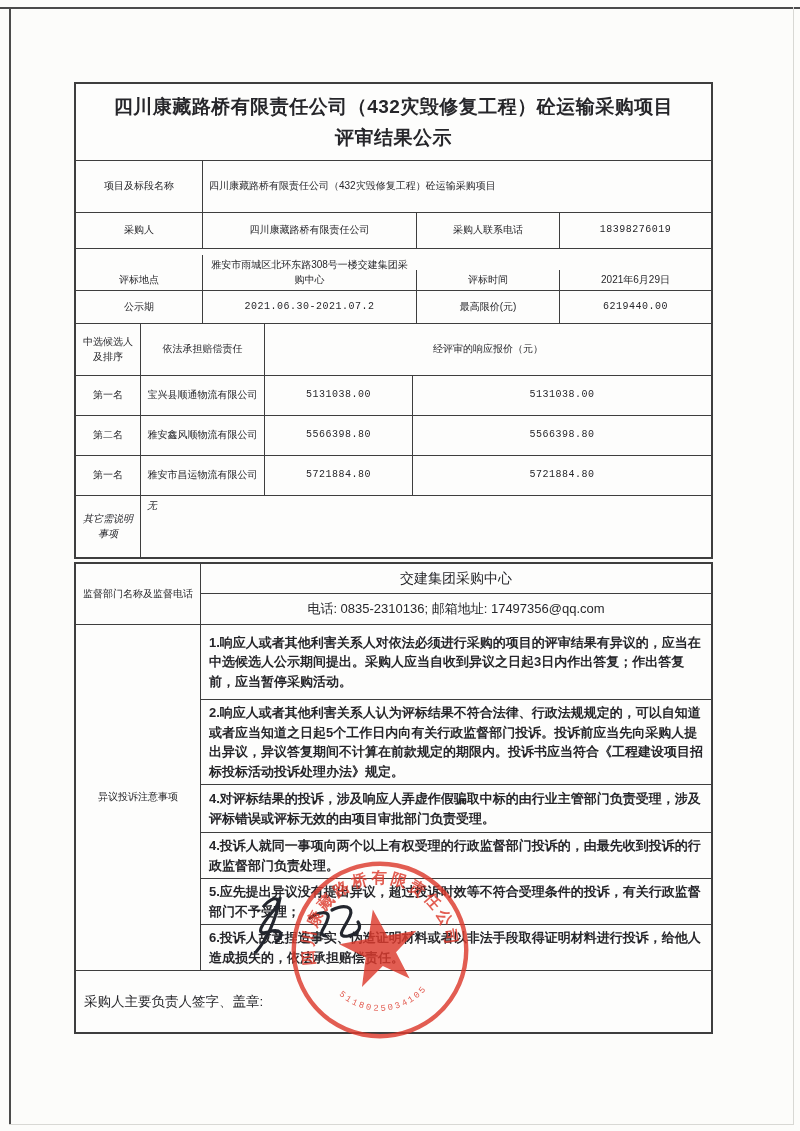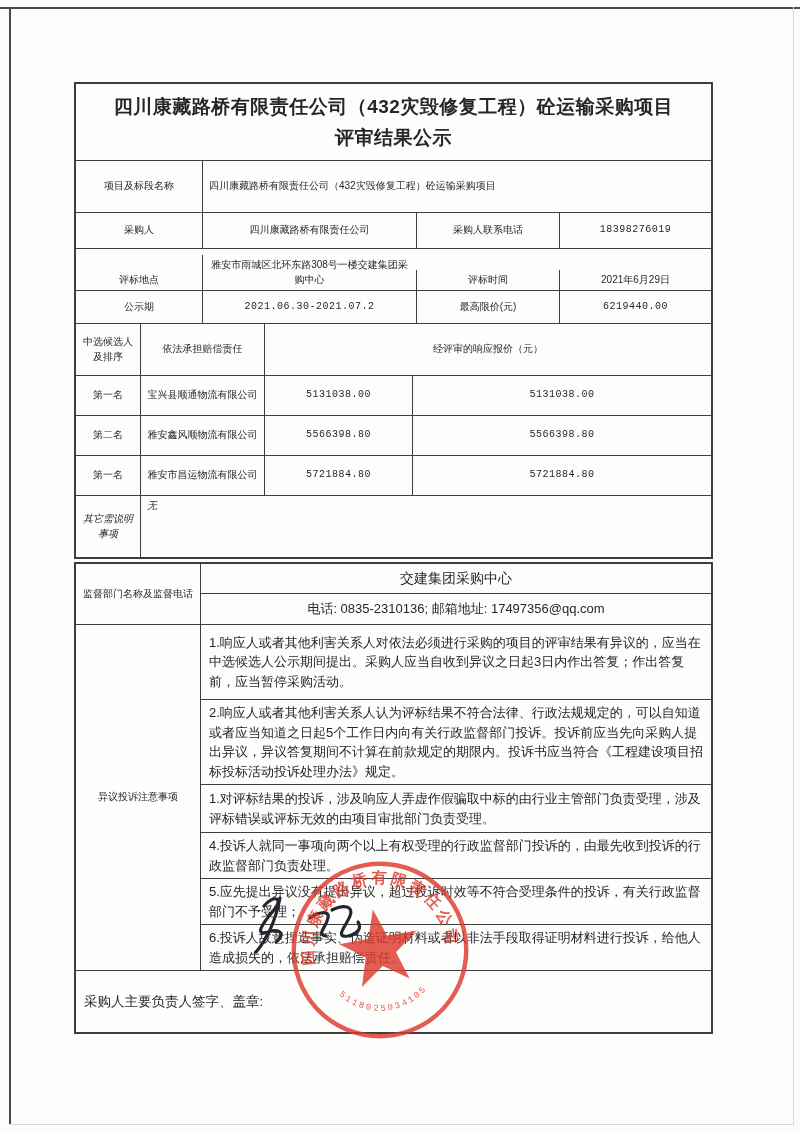--- a/index.html
+++ b/index.html
@@ -43,21 +43,21 @@
   .h-row3{min-height:42px;align-items:flex-end;}
   .h-row4{min-height:33px;}
   .h-head{min-height:52px;}
   .h-cand{min-height:40px;}
   .h-other{min-height:62px;font-style:italic;}
 
   .stack{flex:1 1 auto;display:flex;flex-direction:column;border-left:1.5px solid #3e3e3e;box-sizing:border-box;}
   .stack > .scell{border-top:1.5px solid #3e3e3e;box-sizing:border-box;display:flex;align-items:center;justify-content:center;
                   font-size:13px;line-height:1.5;padding:3px 8px;}
   .stack > .scell:first-child{border-top:none;}
-  .scell.left{justify-content:flex-start;text-align:left;align-items:center;}
+  .scell.left{justify-content:flex-start;text-align:left;align-items:center;font-weight:bold;}
   .num{font-family:"Liberation Mono","DejaVu Sans Mono",monospace;letter-spacing:0.5px;}
 
   .sig-row{border-top:1.5px solid #3e3e3e;min-height:62px;display:flex;align-items:center;
            font-size:13.5px;padding:12px 8px;box-sizing:border-box;}
 
   
   .stamp{position:absolute;left:282px;top:852px;width:196px;height:196px;opacity:0.82;
          transform:rotate(-10deg);pointer-events:none;}
   .signature{position:absolute;left:236px;top:888px;width:150px;height:85px;pointer-events:none;}
 </style>
@@ -138,21 +138,21 @@
       <div class="stack">
         <div class="scell" style="min-height:29px;font-size:14px;">交建集团采购中心</div>
         <div class="scell" style="min-height:31px;">电话: 0835-2310136; 邮箱地址: 17497356@qq.com</div>
       </div>
     </div>
     <div class="row">
       <div class="cell w-lbl2">异议投诉注意事项</div>
       <div class="stack">
         <div class="scell left" style="min-height:74px;">1.响应人或者其他利害关系人对依法必须进行采购的项目的评审结果有异议的，应当在中选候选人公示期间提出。采购人应当自收到异议之日起3日内作出答复；作出答复前，应当暂停采购活动。</div>
         <div class="scell left" style="min-height:62px;">2.响应人或者其他利害关系人认为评标结果不符合法律、行政法规规定的，可以自知道或者应当知道之日起5个工作日内向有关行政监督部门投诉。投诉前应当先向采购人提出异议，异议答复期间不计算在前款规定的期限内。投诉书应当符合《工程建设项目招标投标活动投诉处理办法》规定。</div>
-        <div class="scell left" style="min-height:48px;">1.对评标结果的投诉，涉及响应人弄虚作假骗取中标的由行业主管部门负责受理，涉及评标错误或评标无效的由项目审批部门负责受理。</div>
+        <div class="scell left" style="min-height:48px;">4.对评标结果的投诉，涉及响应人弄虚作假骗取中标的由行业主管部门负责受理，涉及评标错误或评标无效的由项目审批部门负责受理。</div>
         <div class="scell left" style="min-height:44px;">4.投诉人就同一事项向两个以上有权受理的行政监督部门投诉的，由最先收到投诉的行政监督部门负责处理。</div>
         <div class="scell left" style="min-height:32px;">5.应先提出异议没有提出异议，超过投诉时效等不符合受理条件的投诉，有关行政监督部门不予受理；</div>
         <div class="scell left" style="min-height:38px;">6.投诉人故意捏造事实、伪造证明材料或者以非法手段取得证明材料进行投诉，给他人造成损失的，依法承担赔偿责任。</div>
       </div>
     </div>
     <div class="sig-row">
       <span>采购人主要负责人签字、盖章:</span>
     </div>
   </div>
 </div>

